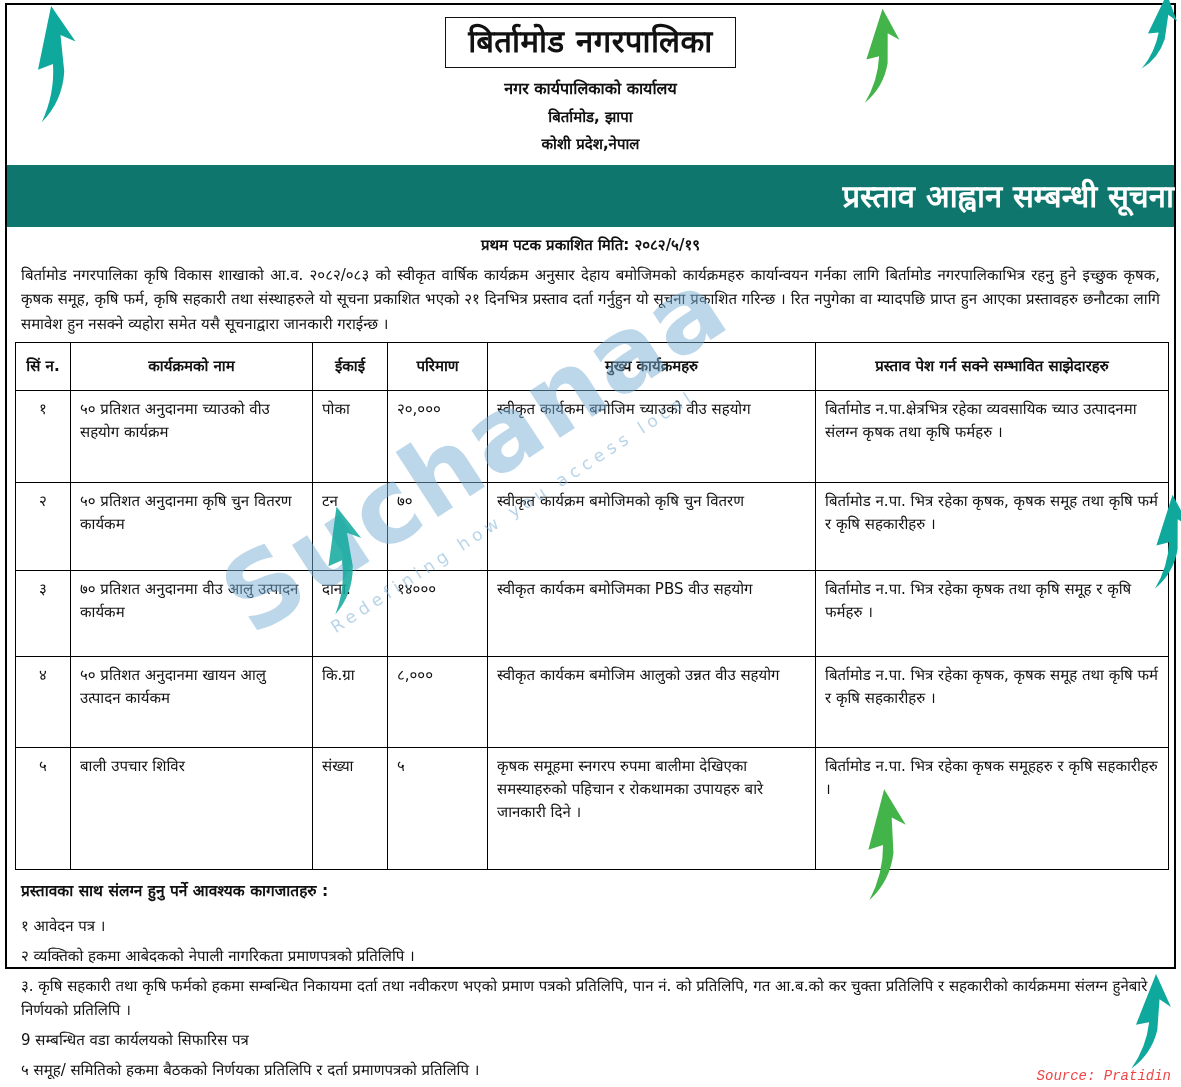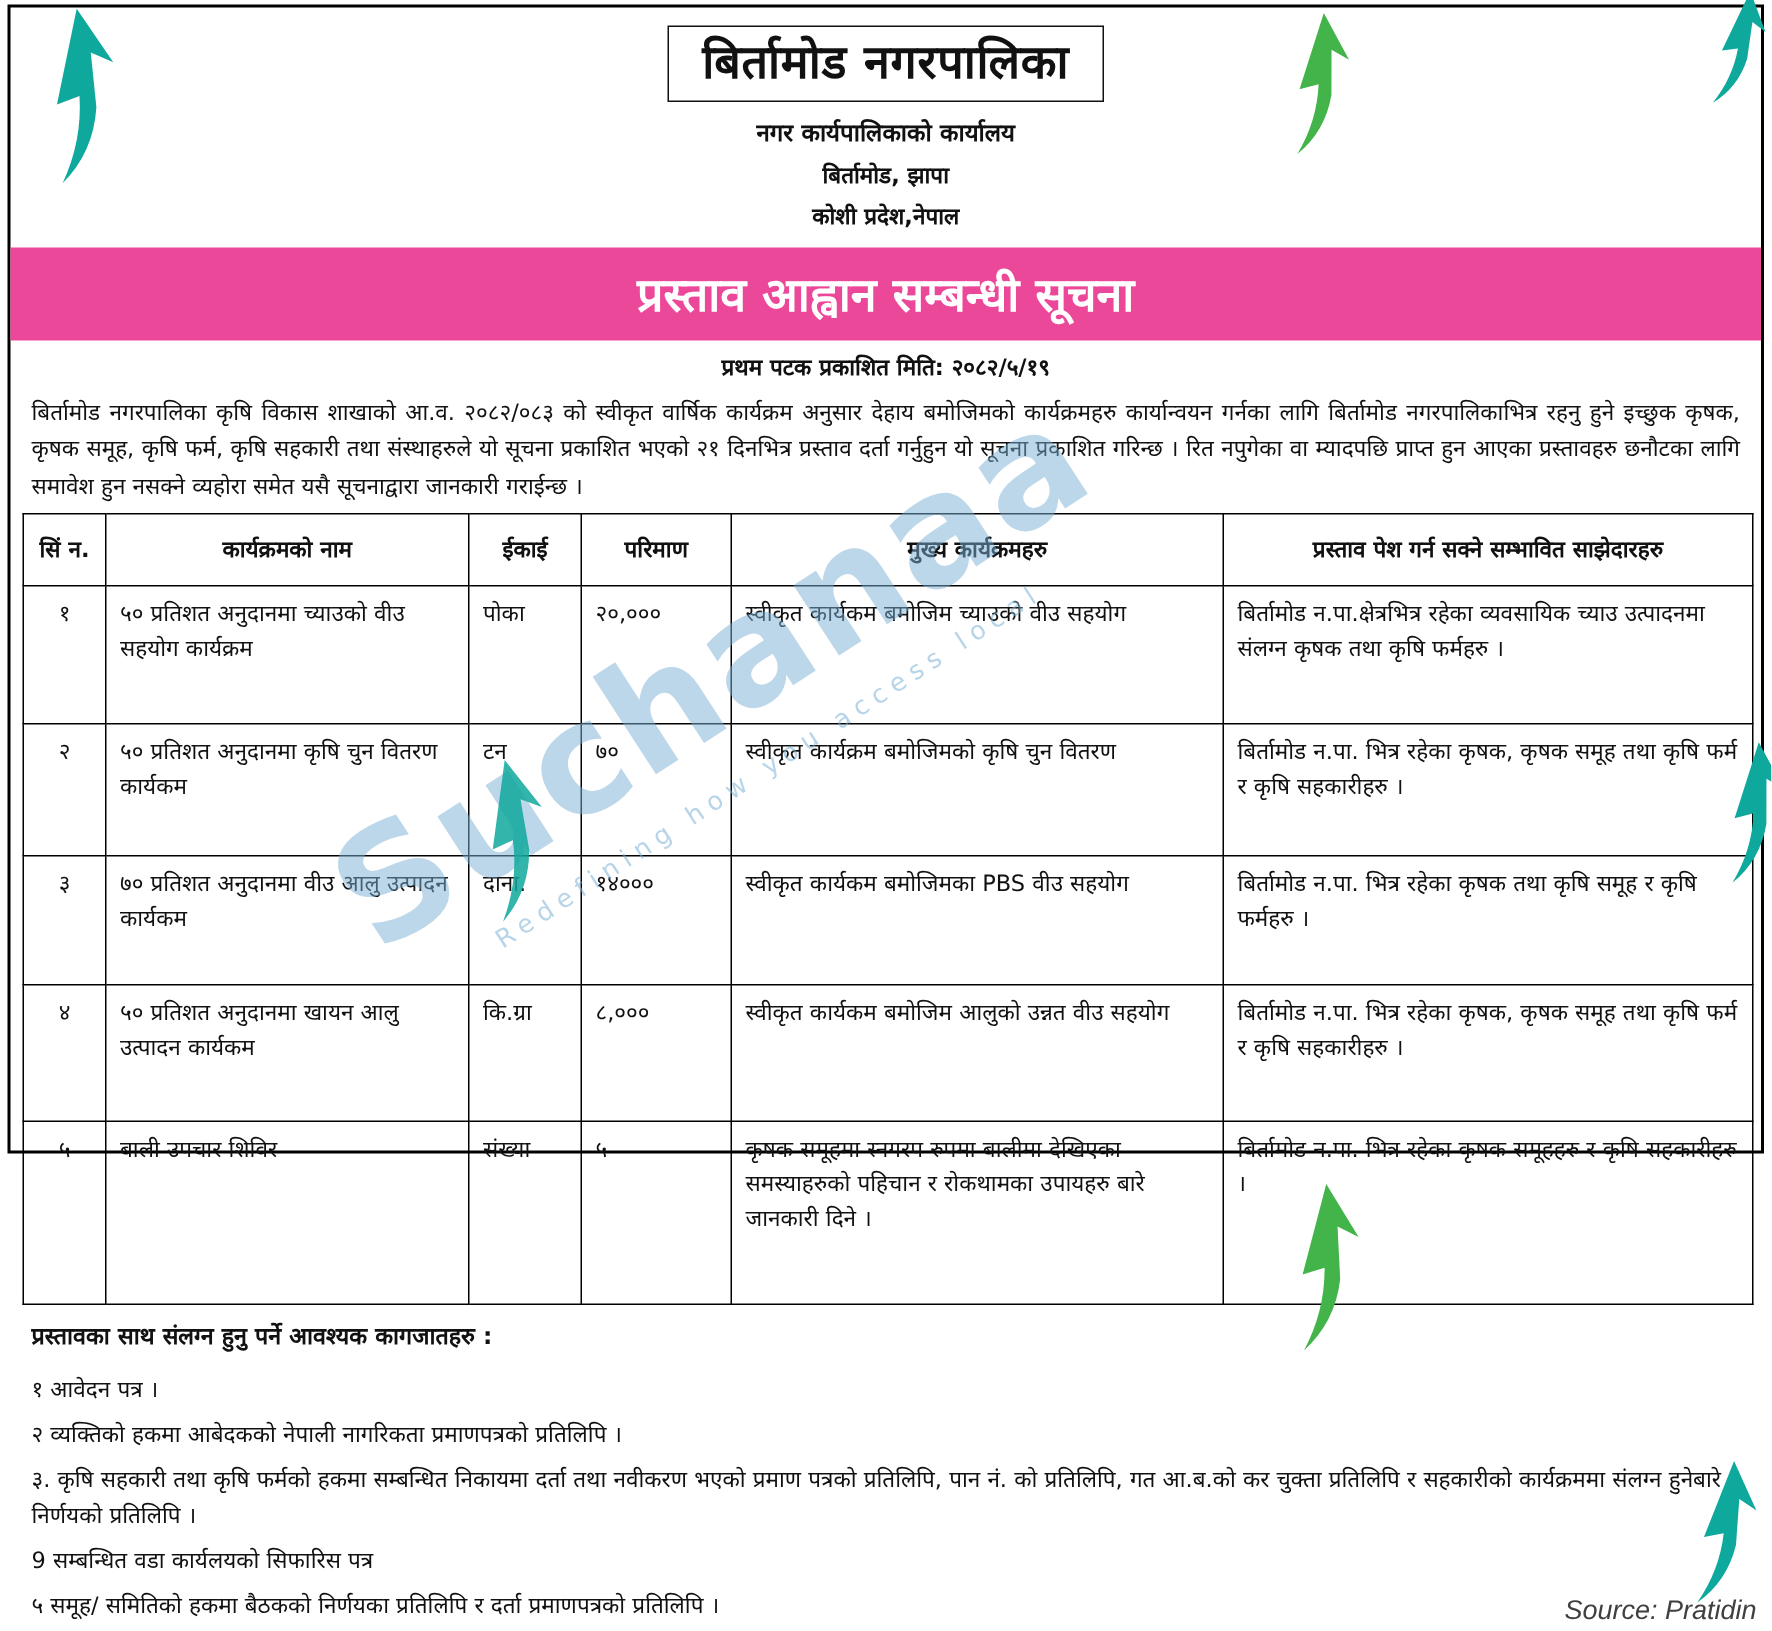--- a/index.html
+++ b/index.html
@@ -9,43 +9,43 @@
     width: 1181px;
     height: 1087px;
     background: #fff;
     color: #111;
     font-family: "DejaVu Sans", "Liberation Sans", sans-serif;
     overflow: hidden;
   }
   .doc {
     position: absolute;
     left: 5px; top: 3px;
-    width: 1171px; height: 766px;
+    width: 1171px; height: 966px;
     border: 2px solid #000;
     background: transparent;
   }
   
   .header { text-align: center; padding-top: 12px; position: relative; z-index: 2; }
   .title {
     display: inline-block;
     font-size: 31px;
     font-weight: bold;
     border: 1px solid #111;
     padding: 1px 22px 6px;
     letter-spacing: .5px;
   }
   .sub1 { margin-top: 9px; font-size: 16px; font-weight: bold; }
   .sub2 { margin-top: 7px; font-size: 15px; font-weight: bold; }
   .sub3 { margin-top: 7px; font-size: 15px; font-weight: bold; text-align: center; }
   
   .banner {
     margin-top: 12px;
-    background: #ec4899;
+    background: #0f766e;
     color: #fff;
-    text-align: center;
+    text-align: right;
     font-size: 31px;
     font-weight: bold;
     padding: 9px 0 11px;
     position: relative; z-index: 2;
   }
   .pubdate { text-align: center; font-weight: bold; font-size: 15px; margin-top: 7px; position: relative; z-index: 2; }
   
   .intro {
     margin: 9px 14px 6px;
     font-size: 15px;
@@ -90,24 +90,24 @@
   tr.r4 td { height: 91px; }
   tr.r5 td { height: 122px; }
   
   .req { margin: 9px 14px 0; font-size: 15px; position: relative; z-index: 2; }
   .req-head { font-weight: bold; font-size: 15.5px; margin-bottom: 14px; }
   .req-item { margin-top: 7px; line-height: 1.55; max-width: 1140px; }
   
   .source {
     position: absolute;
     right: 10px; bottom: 3px;
-    font-size: 18px;
+    font-size: 14px;
     font-style: italic;
-    color: #404040;
-    font-family: Liberation Sans, sans-serif;
+    color: #ef4444;
+    font-family: Liberation Mono, monospace;
     z-index: 7;
   }
   
   .watermark {
     position: absolute;
     left: 130px; top: 390px;
     width: 700px;
     text-align: center;
     transform: rotate(-33deg);
     z-index: 3;

